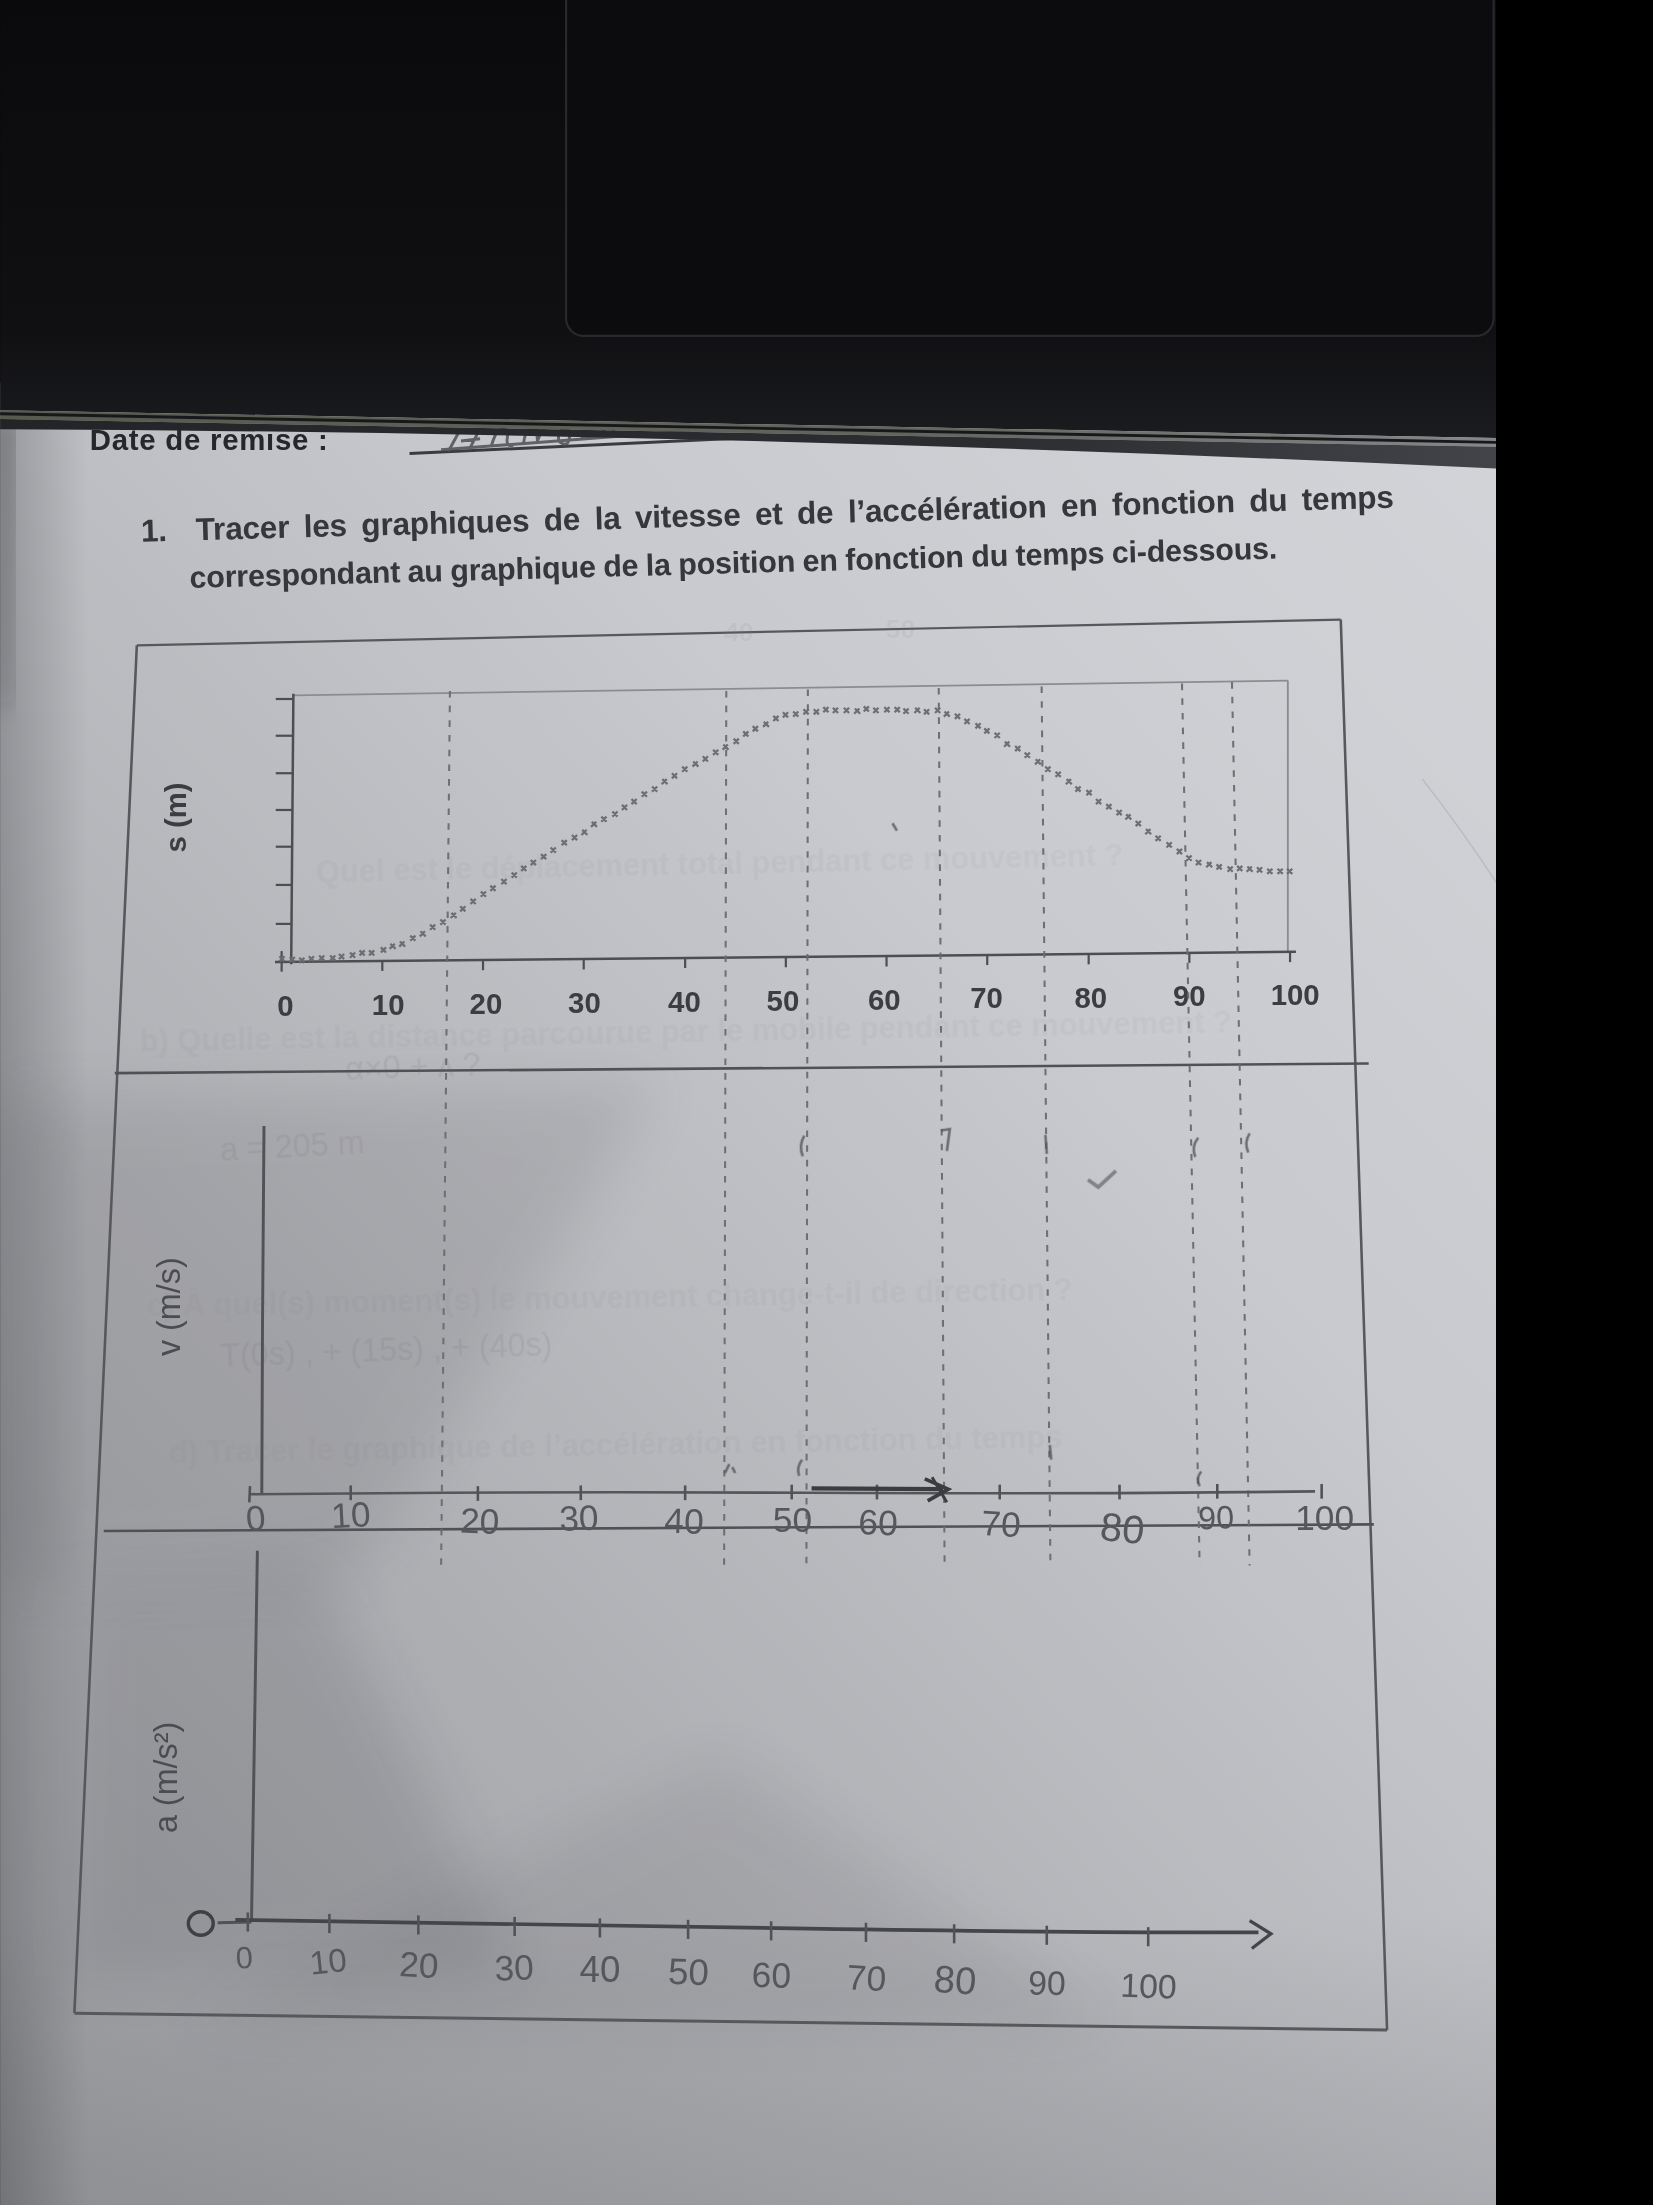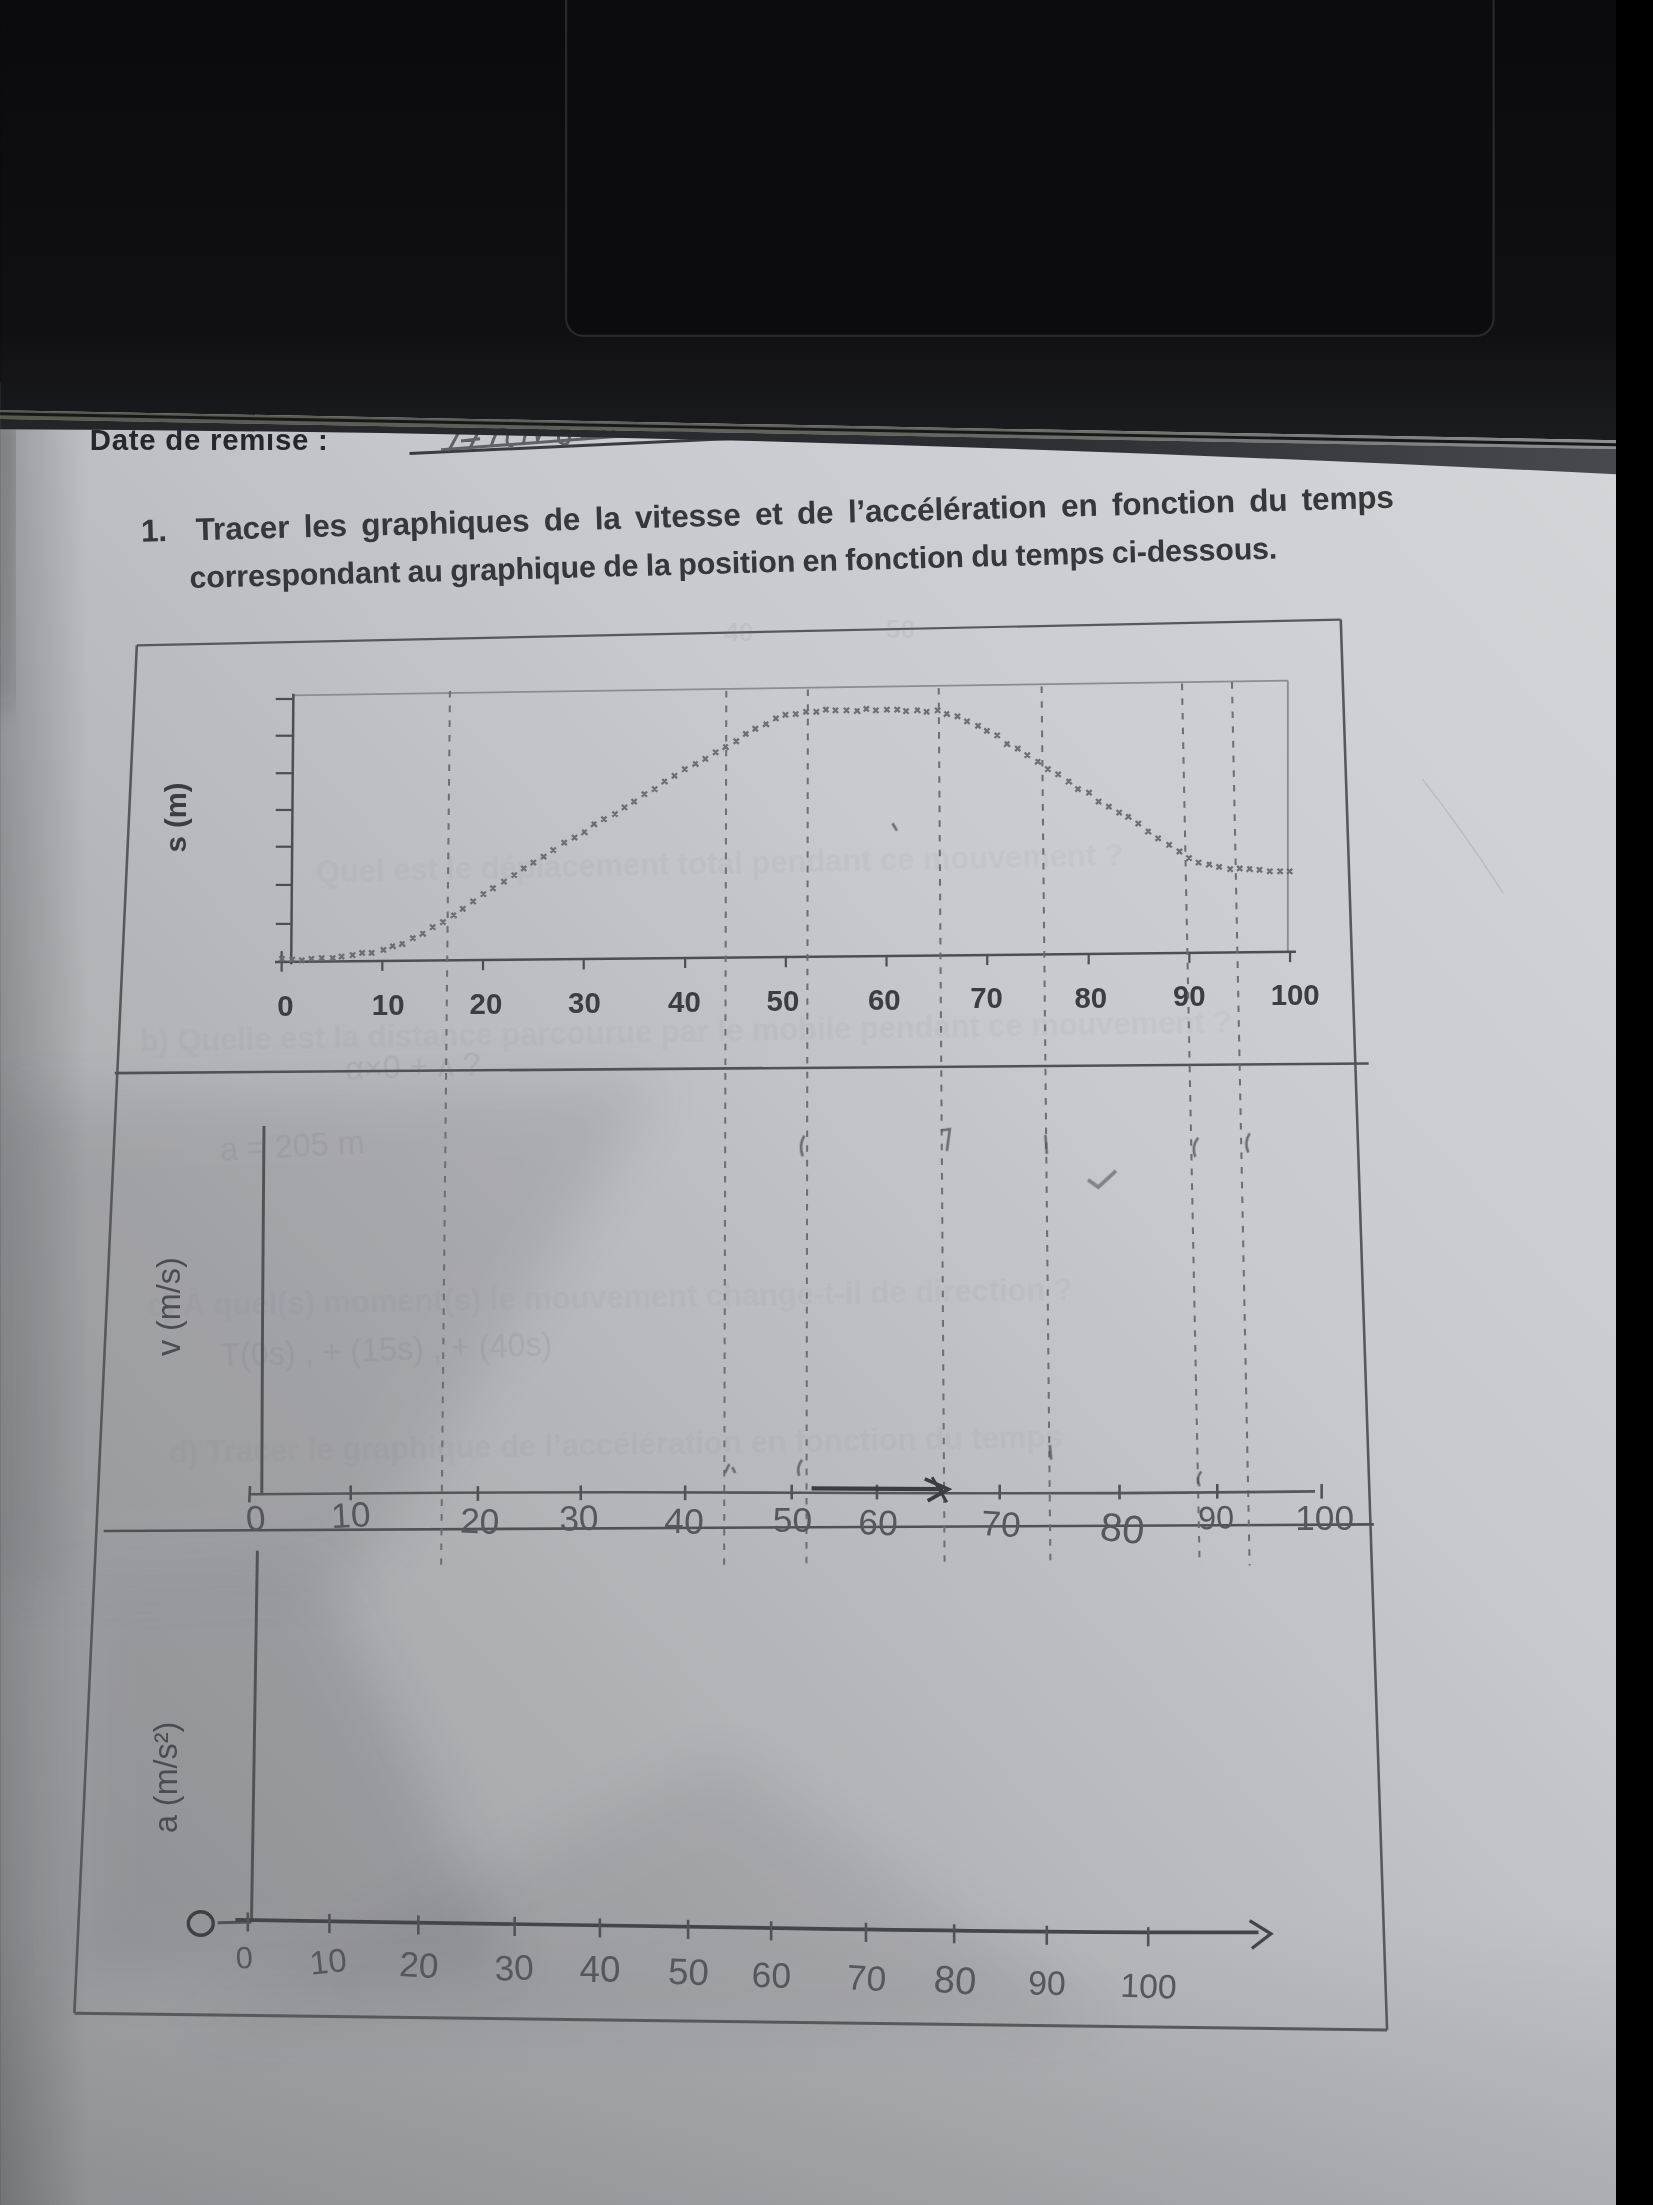--- a/index.html
+++ b/index.html
@@ -1,16 +1,16 @@
 <!DOCTYPE html>
 <html style="font-size:11.8px"><head>
 <meta charset="utf-8">
 <style>
 html,body{margin:0;padding:0;background:#000;}
-#stage{position:relative;width:1616px;height:2205px;overflow:hidden;font-family:"Liberation Sans",sans-serif;}
+#stage{position:relative;width:1496px;height:2205px;overflow:hidden;font-family:"Liberation Sans",sans-serif;}
 svg{position:absolute;left:0;top:0;}
 </style>
 </head>
 <body>
 <div id="stage">
 <svg width="1654" height="2205" viewBox="0 0 2250 3000">
 <defs>
 <linearGradient id="paper" x1="1" y1="0" x2="0" y2="1">
   <stop offset="0" stop-color="#d5d6da"></stop>
   <stop offset="0.35" stop-color="#c9cacf"></stop>

